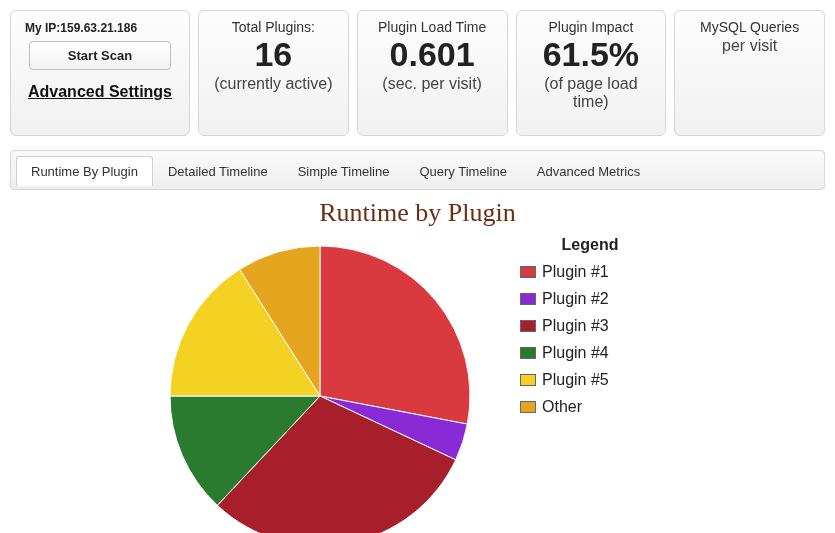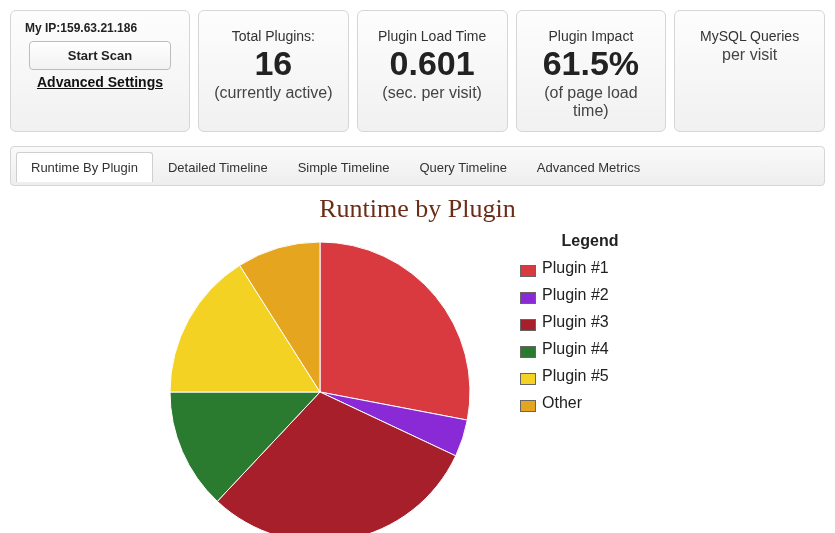--- a/index.html
+++ b/index.html
@@ -10,21 +10,21 @@
     color: #222;
     background: #fff;
     width: 835px;
     box-sizing: border-box;
   }
   .top-row { display: flex; gap: 8px; }
   .card {
     border: 1px solid #d6d6d6;
     border-radius: 6px;
     background: linear-gradient(#fdfdfd, #f1f1f1);
-    padding: 8px 10px 11px 10px;
+    padding: 8px 10px 24px 10px;
     box-sizing: border-box;
   }
   .control-card { width: 180px; }
   .control-card .ip { font-weight: bold; font-size: 12px; margin: 2px 0 6px 4px; }
   .btn {
     display: block;
     width: 140px;
     margin: 0 auto 0 auto;
     padding: 6px 0;
     text-align: center;
@@ -32,28 +32,28 @@
     font-size: 13px;
     border: 1px solid #bdbdbd;
     border-radius: 4px;
     background: linear-gradient(#ffffff, #f2f2f2);
     cursor: pointer;
   }
   .adv-link {
     display: block;
     text-align: center;
     font-weight: bold;
-    font-size: 14px;
+    font-size: 16px;
     text-decoration: underline;
     color: #111;
-    margin-top: 4px;
+    margin-top: 13px;
     cursor: pointer;
   }
   .stat-card { flex: 1; text-align: center; }
-  .stat-title { font-size: 14px; color: #333; margin-top: 9px; text-align: center; }
+  .stat-title { font-size: 14px; color: #333; margin-top: 0; text-align: center; }
   .stat-value { font-size: 34px; font-weight: bold; margin: 2px 0 0 0; line-height: 1.05; }
   .stat-sub { font-size: 16px; color: #444; margin-top: 2px; }
 
   .tabstrip {
     margin-top: 14px;
     border: 1px solid #d6d6d6;
     border-radius: 4px;
     background: linear-gradient(#fafafa, #eeeeee);
     padding: 5px 5px 3px 5px;
     display: flex;
@@ -95,21 +95,21 @@
   .pie-svg-holder {
     flex: 0 0 auto;
     margin-left: 150px;
   }
   .legend {
     margin-left: 40px;
     margin-top: 0px;
     font-size: 16px;
   }
   .legend-title { font-weight: bold; text-align: center; width: 140px; margin-bottom: 4px; }
-  .legend-row { display: flex; align-items: flex-end; margin: 9px 0; }
+  .legend-row { display: flex; align-items: center; margin: 9px 0; }
   .legend-swatch {
     width: 14px; height: 10px; border: 1px solid #666; margin-right: 6px;
   }
 </style>
 </head>
 <body>
 
 <div class="top-row">
   <div class="card control-card">
     <div class="ip">My IP:159.63.21.186</div>

